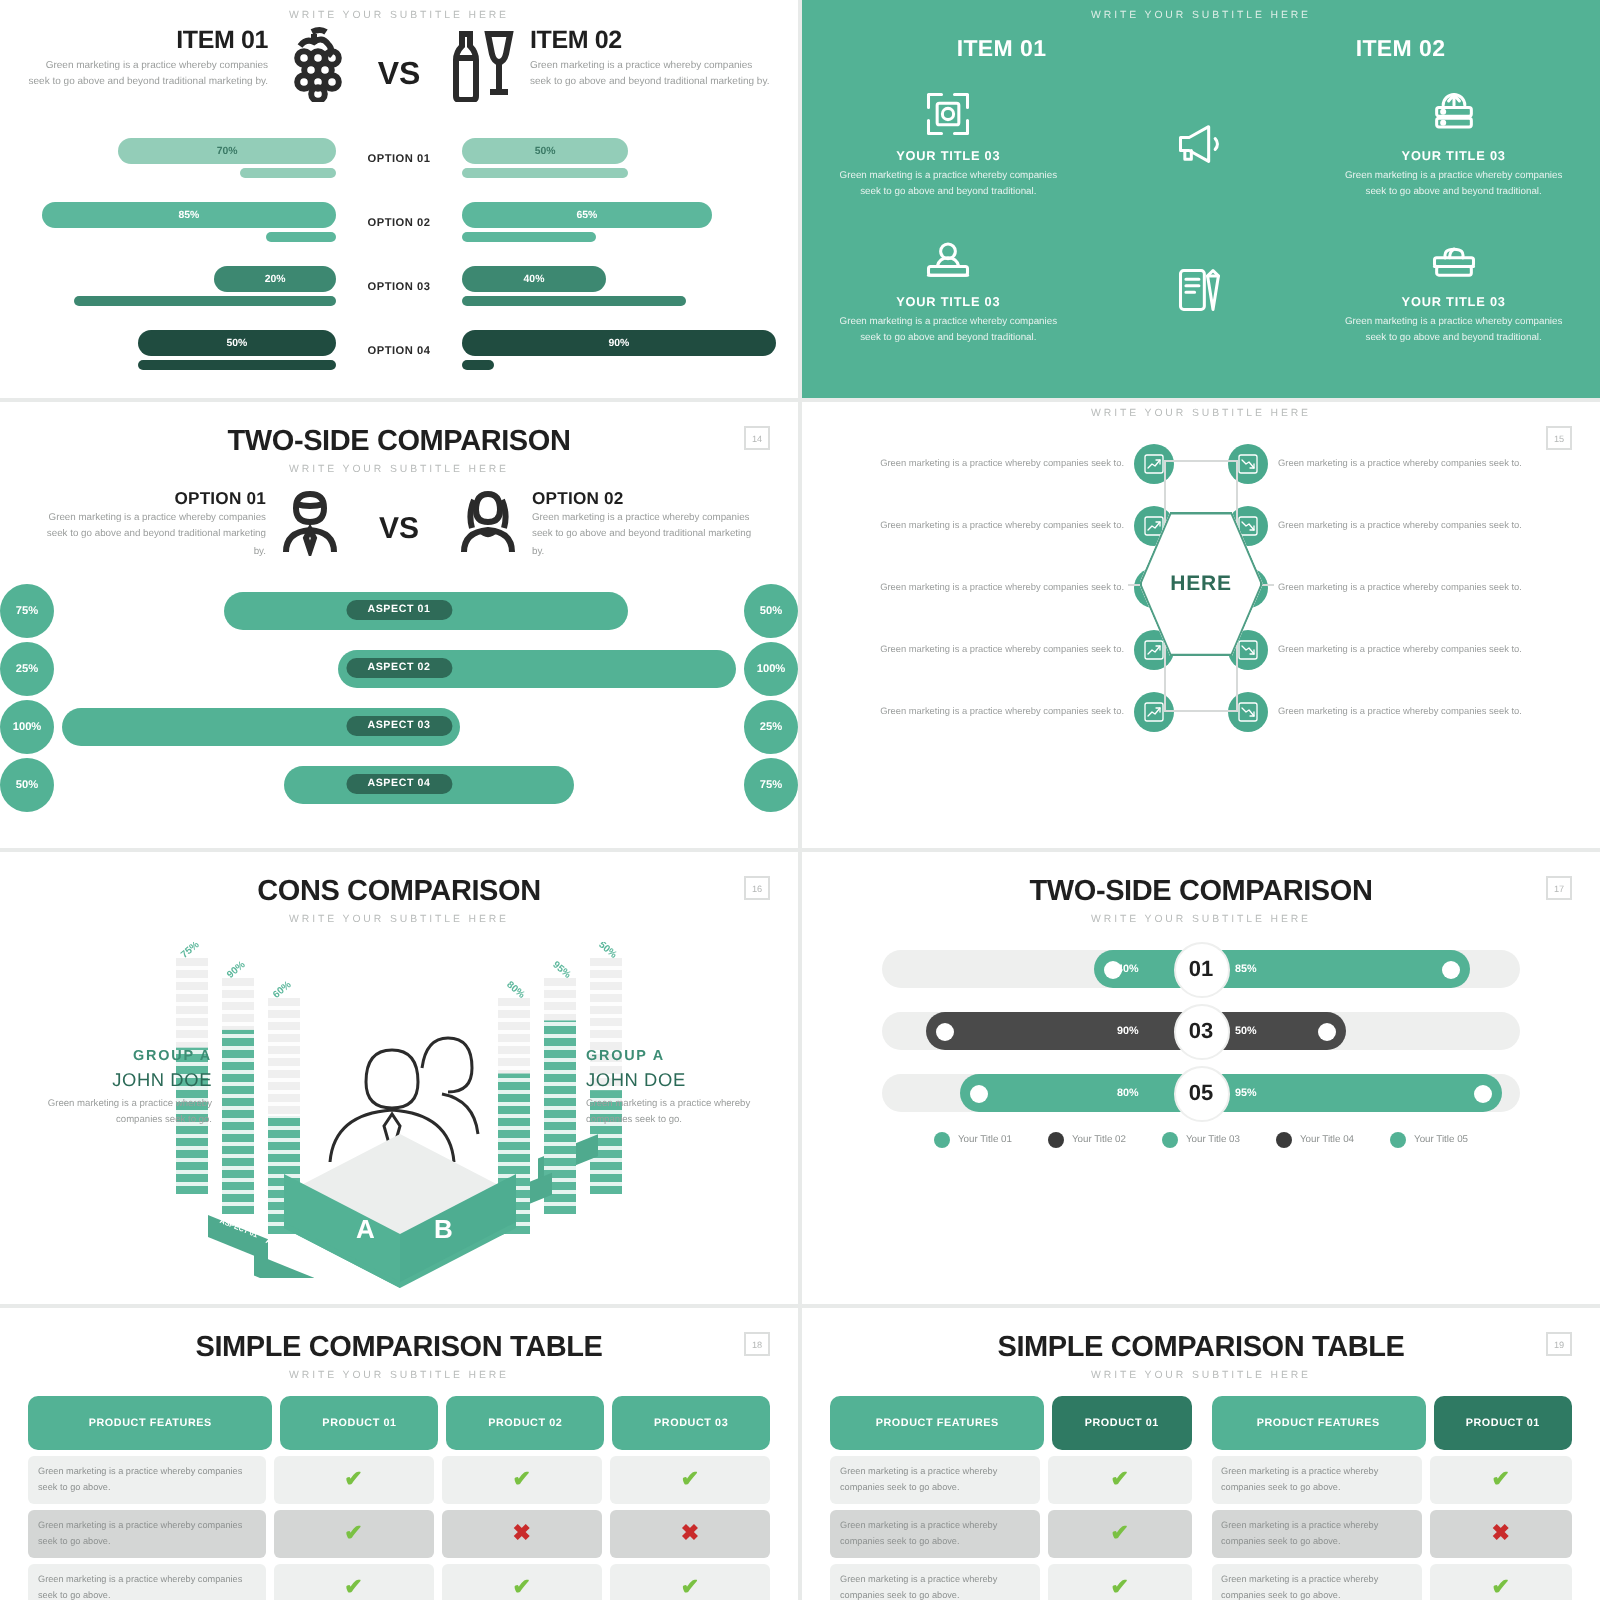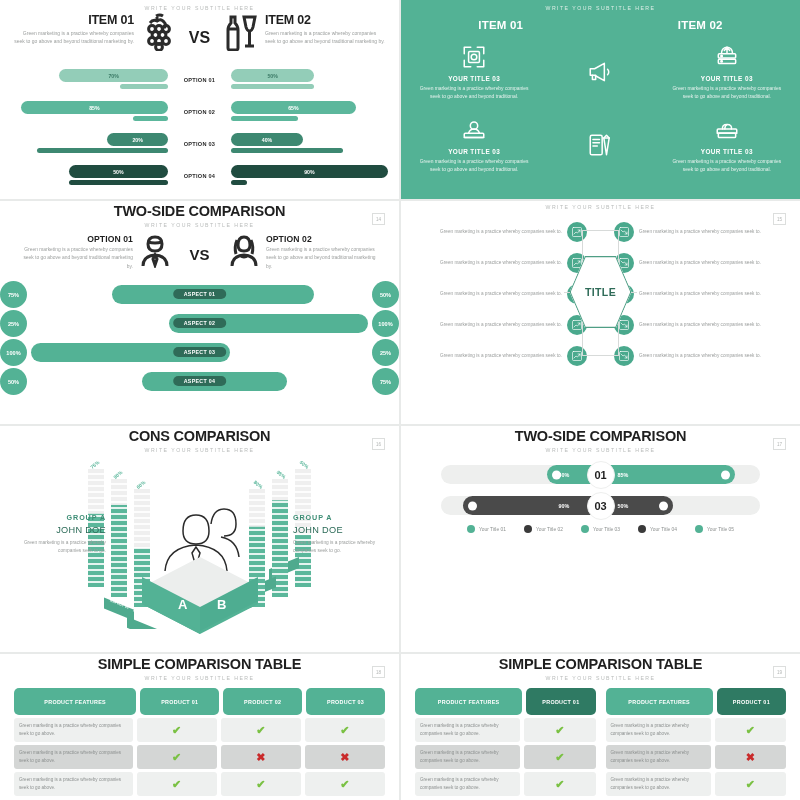--- a/index.html
+++ b/index.html
@@ -33,21 +33,21 @@
     padding-top: 5px;
     font-weight: 400;
   }
   .slide.teal .subtitle-top { color: #ddeee7; }
   .title {
     text-align: center;
     font-size: 14.5px;
     font-weight: bold;
     color: #1f1f1f;
     letter-spacing: -0.2px;
-    margin-top: 2px;
+    margin-top: 12px;
   }
   .subtitle {
     text-align: center;
     font-size: 5.2px;
     letter-spacing: 1.45px;
     color: #b9bcbb;
     margin-top: 3px;
   }
   .pagebadge {
     position: absolute; top: 12px; right: 14px;
@@ -608,21 +608,21 @@
           </div>
         </div>
       <div class="pc-connect l"></div>
       <div class="pc-connect r"></div>
       <div class="pc-stem l"></div>
       <div class="pc-stem r"></div>
       <div class="pc-hexes">
         <div class="hex">
           <div class="hexb"></div>
             <div class="hexi"></div>
-          <span>TITLE</span>
+          <span>HERE</span>
         </div>
       </div>
     </div>
   </div>
 
   <div class="slide">
     <div class="title">CONS COMPARISON</div>
     <div class="subtitle">WRITE YOUR SUBTITLE HERE</div>
     <div class="pagebadge">16</div>
     <div class="cube-wrap">
@@ -840,20 +840,32 @@
           <div class="ts-fill" style="background: rgb(74, 74, 74); right: 50%; width: 34.44%; left: auto; border-radius: 10px;">
             <div class="ts-knob" style="left: 5px;"></div>
           </div>
           <div class="ts-fill" style="background: rgb(74, 74, 74); left: 50%; width: 18.06%;">
             <div class="ts-knob" style="right: 5px;"></div>
           </div>
           <div class="ts-lv">90%</div>
           <div class="ts-rv">50%</div>
           <div class="ts-num">03</div>
         </div>
+        <div class="ts-row">
+          <div class="ts-track"></div>
+          <div class="ts-fill" style="background: rgb(83, 178, 149); right: 50%; width: 30.24%; left: auto; border-radius: 10px;">
+            <div class="ts-knob" style="left: 5px;"></div>
+          </div>
+          <div class="ts-fill" style="background: rgb(83, 178, 149); left: 50%; width: 37.8%;">
+            <div class="ts-knob" style="right: 5px;"></div>
+          </div>
+          <div class="ts-lv">80%</div>
+          <div class="ts-rv">95%</div>
+          <div class="ts-num">05</div>
+        </div>
       </div>
     <div class="ts-legend" id="ts-legend">
         <div class="lg">
           <div class="lg-dot" style="background: rgb(83, 178, 149);"></div>
           <div class="lg-t">Your Title 01</div>
         </div>
         <div class="lg">
           <div class="lg-dot" style="background: rgb(58, 58, 58);"></div>
           <div class="lg-t">Your Title 02</div>
         </div>

